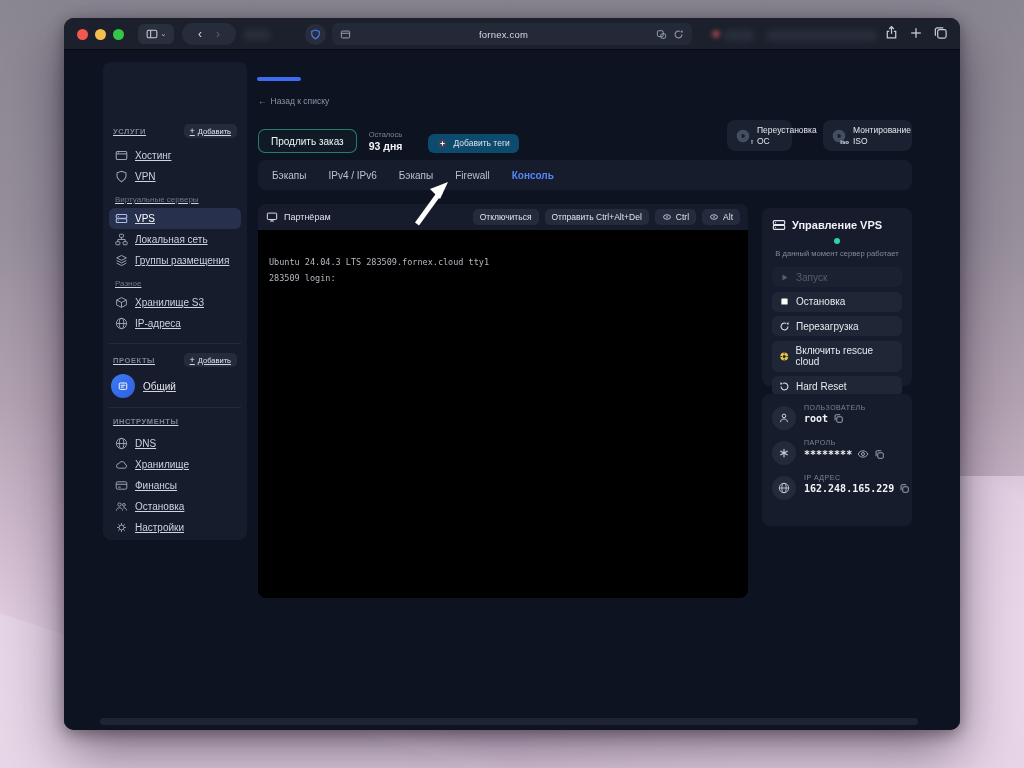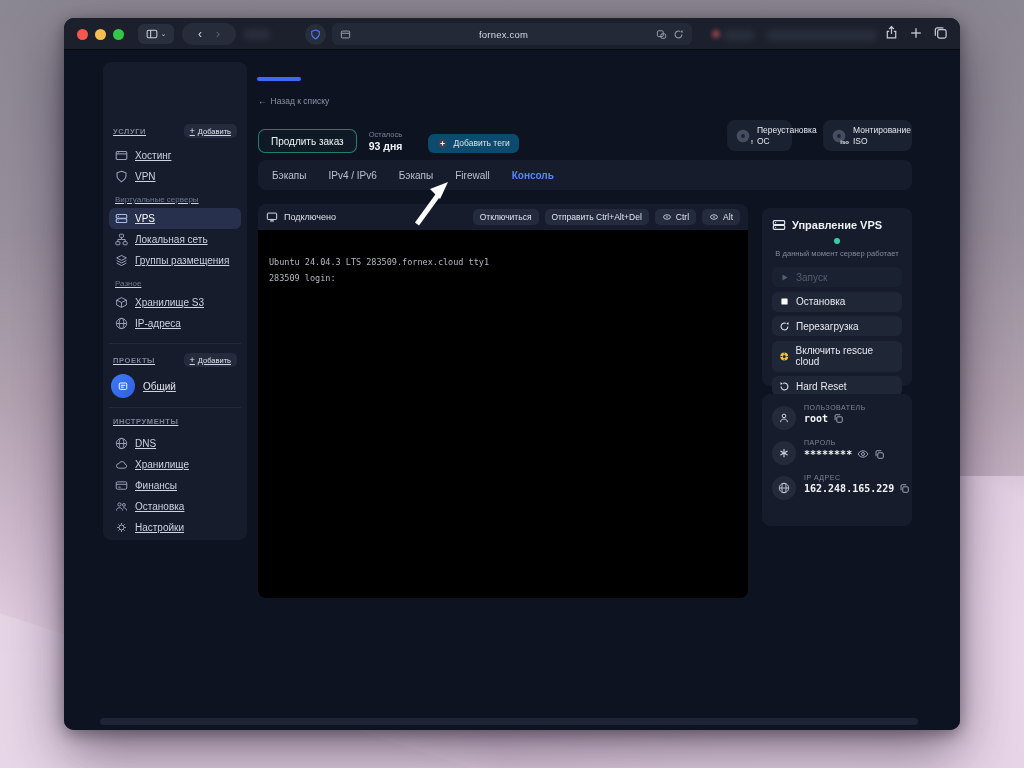--- a/index.html
+++ b/index.html
@@ -397,21 +397,21 @@
     </div>
     <div class="tab-underline"></div>
 
     <div class="console">
       <div class="console-head">
         <svg class="ic" width="12" height="12" viewBox="0 0 16 16" fill="none" stroke="#dde1ea" stroke-width="1.3">
             <rect x="1.8" y="2.8" width="12.4" height="8.5" rx="1"></rect>
             <line x1="8" y1="11.3" x2="8" y2="13.2"></line>
             <line x1="5.3" y1="13.4" x2="10.7" y2="13.4"></line>
           </svg>
-        <span class="conn-label">Подключено</span>
+        <span class="conn-label">Партнёрам</span>
         <span class="spacer"></span>
         <span class="con-btn">
             <span>Отключиться</span>
           </span>
         <span class="con-btn">
             <span>Отправить Ctrl+Alt+Del</span>
           </span>
         <span class="con-btn">
           <svg class="ic" width="10" height="10" viewBox="0 0 16 16" fill="none" stroke="currentColor" stroke-width="1.3">
               <ellipse cx="8" cy="8" rx="5.5" ry="3.6"></ellipse>

